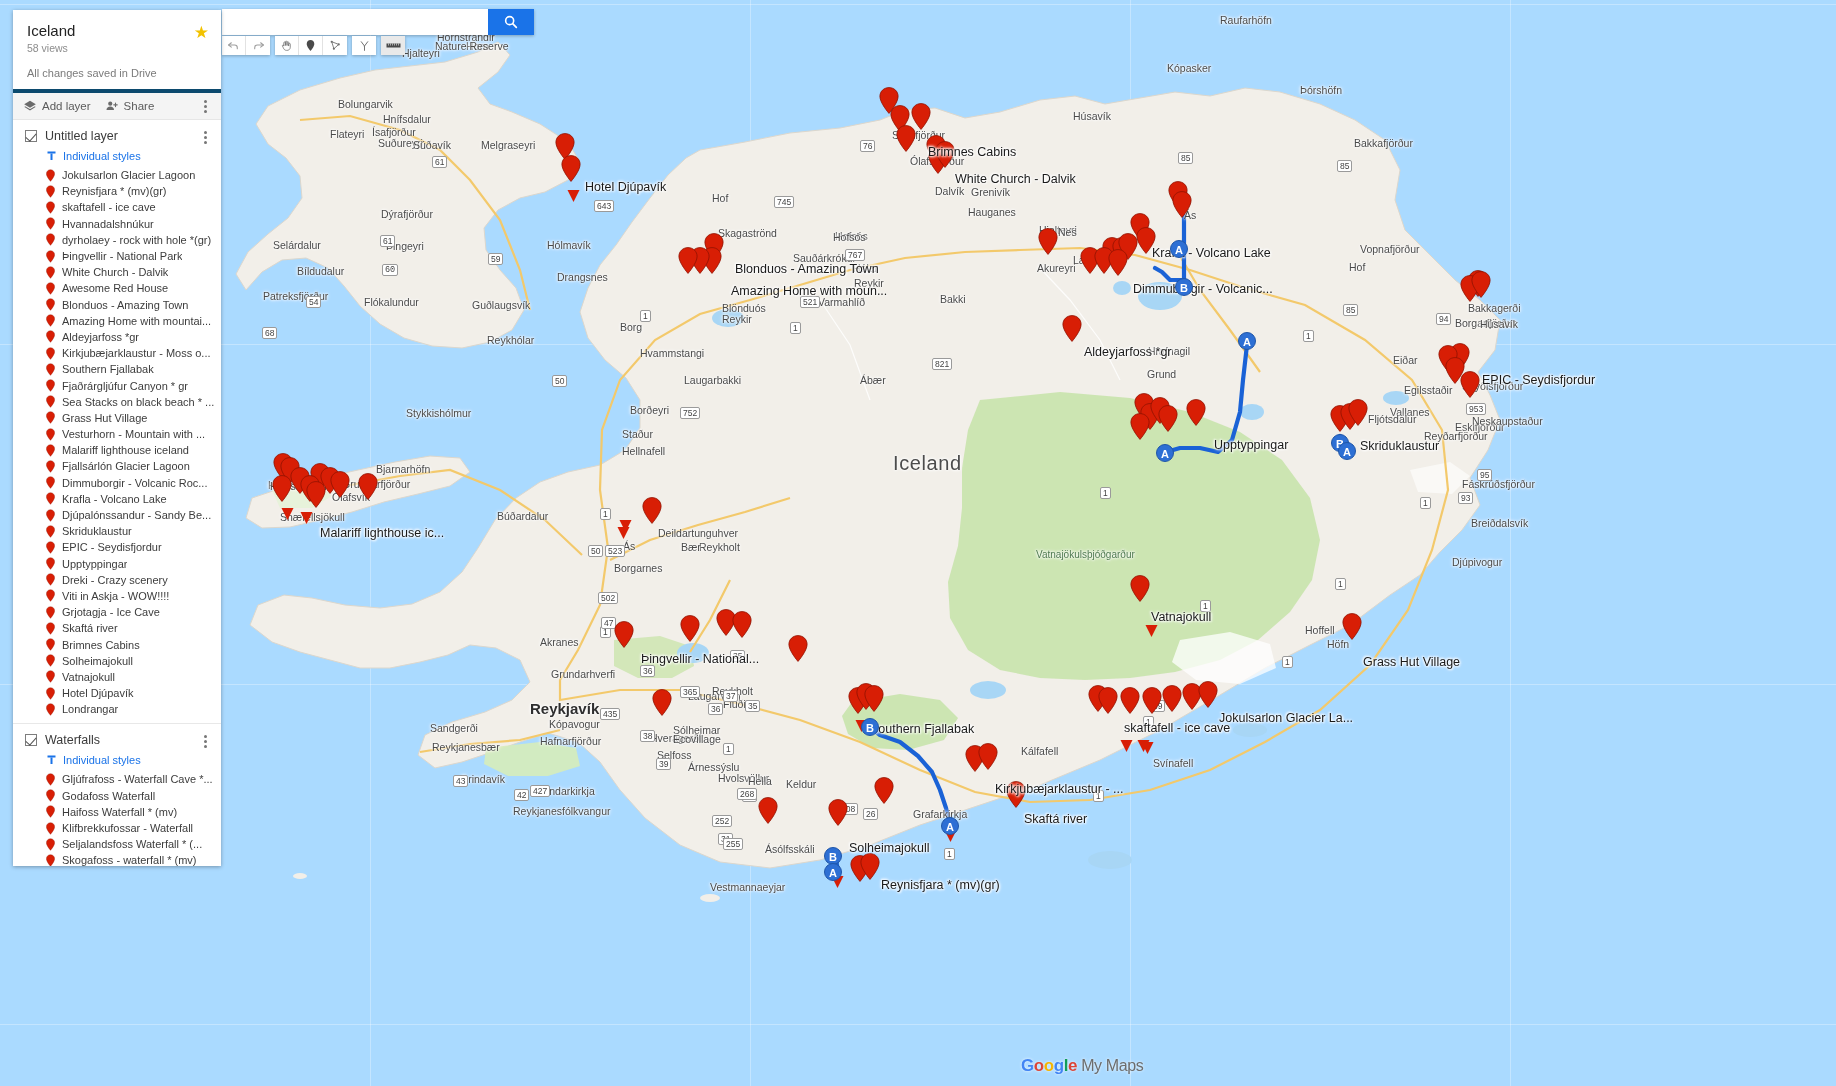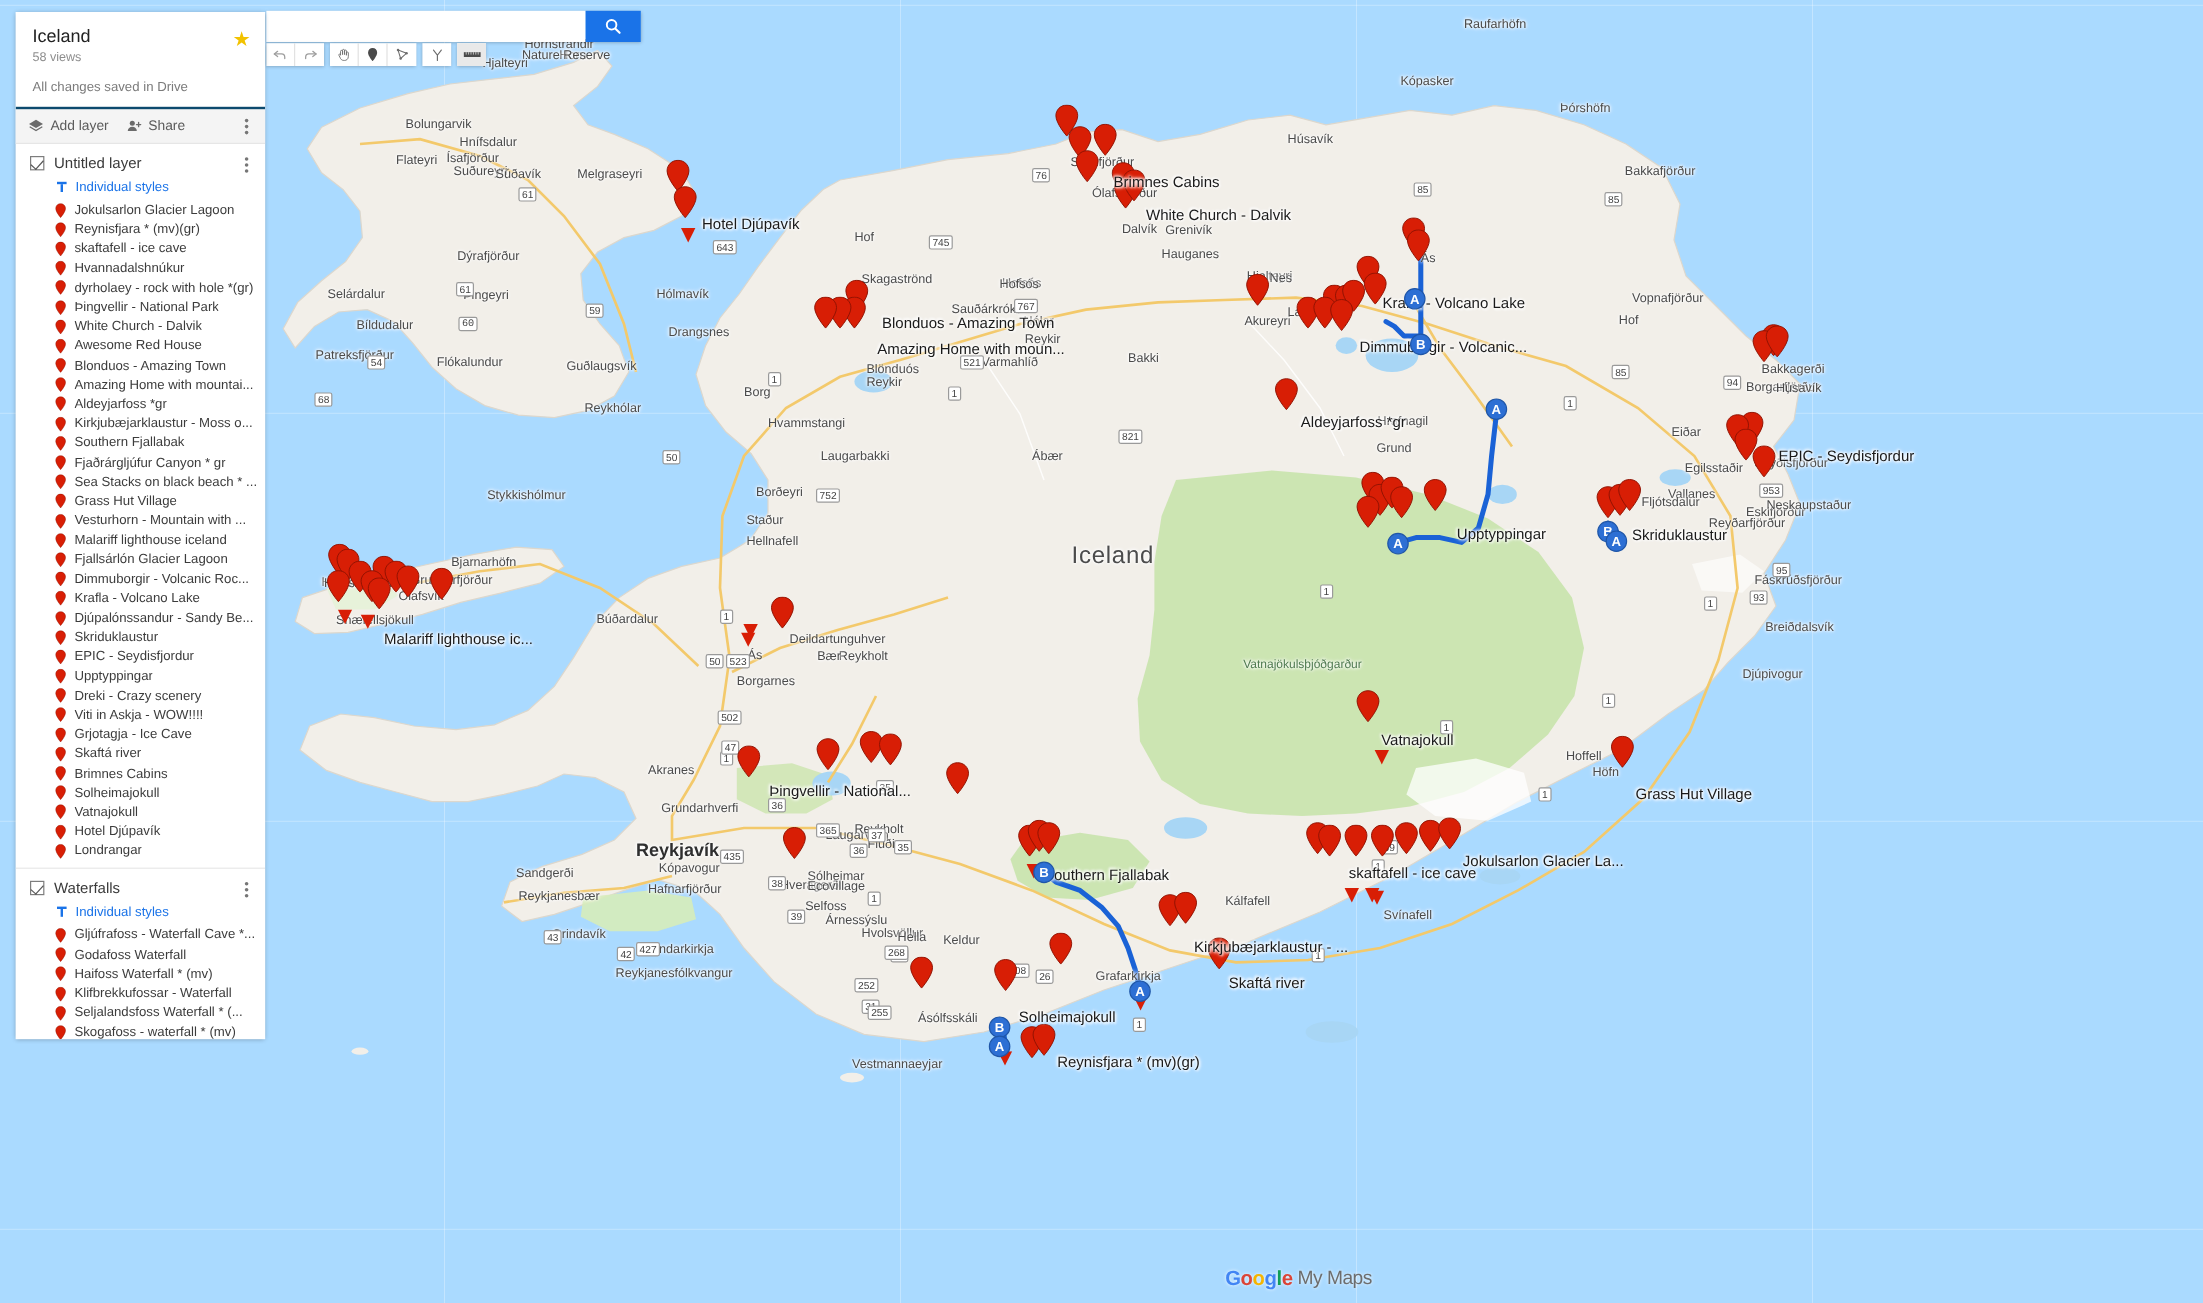--- a/index.html
+++ b/index.html
@@ -98,21 +98,21 @@
   .sb-title { font-size: 15px; color: #222; line-height: 18px; }
   .sb-views { font-size: 10.5px; color: #8d8d8d; margin-top: 2px; }
   .sb-saved { font-size: 11px; color: #7b7b7b; margin-top: 13px; }
   .star {
     position: absolute; right: 12px; top: 14px;
     font-size: 17px; color: #f2c200; line-height: 17px;
   }
   .sb-actions {
     display: flex; align-items: center;
     height: 31px;
-    border-top: 2px solid #0c4a6e;
+    border-top: 4px solid #0c4a6e;
     border-bottom: 1px solid #e6e6e6;
     background: #f4f4f4;
     padding: 0 10px;
     position: relative;
   }
   .sb-act { display: flex; align-items: center; gap: 5px; margin-right: 14px; color: #5b5b5b; font-size: 11.5px; cursor: pointer; }
   .sb-act svg { display: block; }
   .kebab {
     position: absolute; right: 9px; top: 50%; transform: translateY(-50%);
     width: 14px; height: 16px; cursor: pointer;
@@ -381,21 +381,21 @@
         <div class="mlabel town" style="left: 551px; top: 668px;">Grundarhverfi</div>
         <div class="mlabel town city" style="left: 530px; top: 700px;">Reykjavík</div>
         <div class="mlabel town" style="left: 549px; top: 718px;">Kópavogur</div>
         <div class="mlabel town" style="left: 540px; top: 735px;">Hafnarfjörður</div>
         <div class="mlabel town" style="left: 430px; top: 722px;">Sandgerði</div>
         <div class="mlabel town" style="left: 432px; top: 741px;">Reykjanesbær</div>
         <div class="mlabel town" style="left: 513px; top: 757px; margin-top: 48px;">Reykjanesfólkvangur</div>
         <div class="mlabel town" style="left: 460px; top: 773px;">Grindavík</div>
         <div class="mlabel town" style="left: 530px; top: 785px;">Strandarkirkja</div>
         <div class="mlabel town" style="left: 650px; top: 732px;">Hveragerði</div>
-        <div class="mlabel town" style="left: 671px; top: 749px;">Selfoss</div>
+        <div class="mlabel town" style="left: 657px; top: 749px;">Selfoss</div>
         <div class="mlabel town" style="left: 688px; top: 690px;">Laugarvatn</div>
         <div class="mlabel town" style="left: 712px; top: 685px;">Reykholt</div>
         <div class="mlabel town" style="left: 723px; top: 698px;">Flúðir</div>
         <div class="mlabel town" style="left: 688px; top: 761px;">Árnessýslu</div>
         <div class="mlabel town" style="left: 718px; top: 772px;">Hvolsvöllur</div>
         <div class="mlabel town" style="left: 748px; top: 775px;">Hella</div>
         <div class="mlabel town" style="left: 786px; top: 778px;">Keldur</div>
         <div class="mlabel town" style="left: 765px; top: 843px;">Ásólfsskáli</div>
         <div class="mlabel town" style="left: 710px; top: 881px;">Vestmannaeyjar</div>
         <div class="mlabel town" style="left: 673px; top: 724px;">Sólheimar</div>

